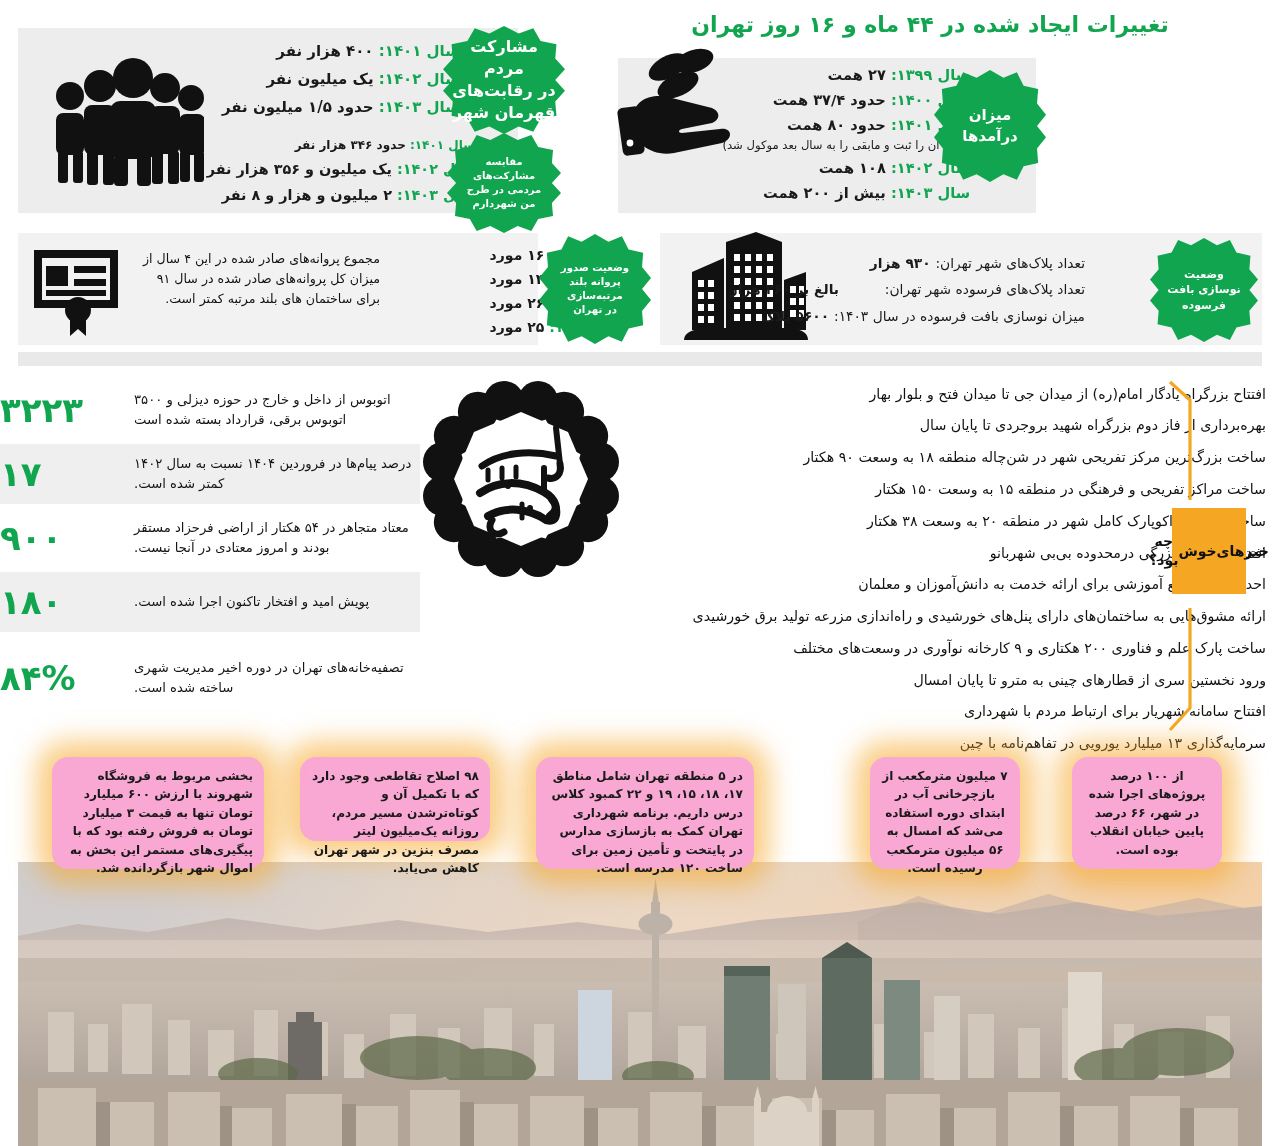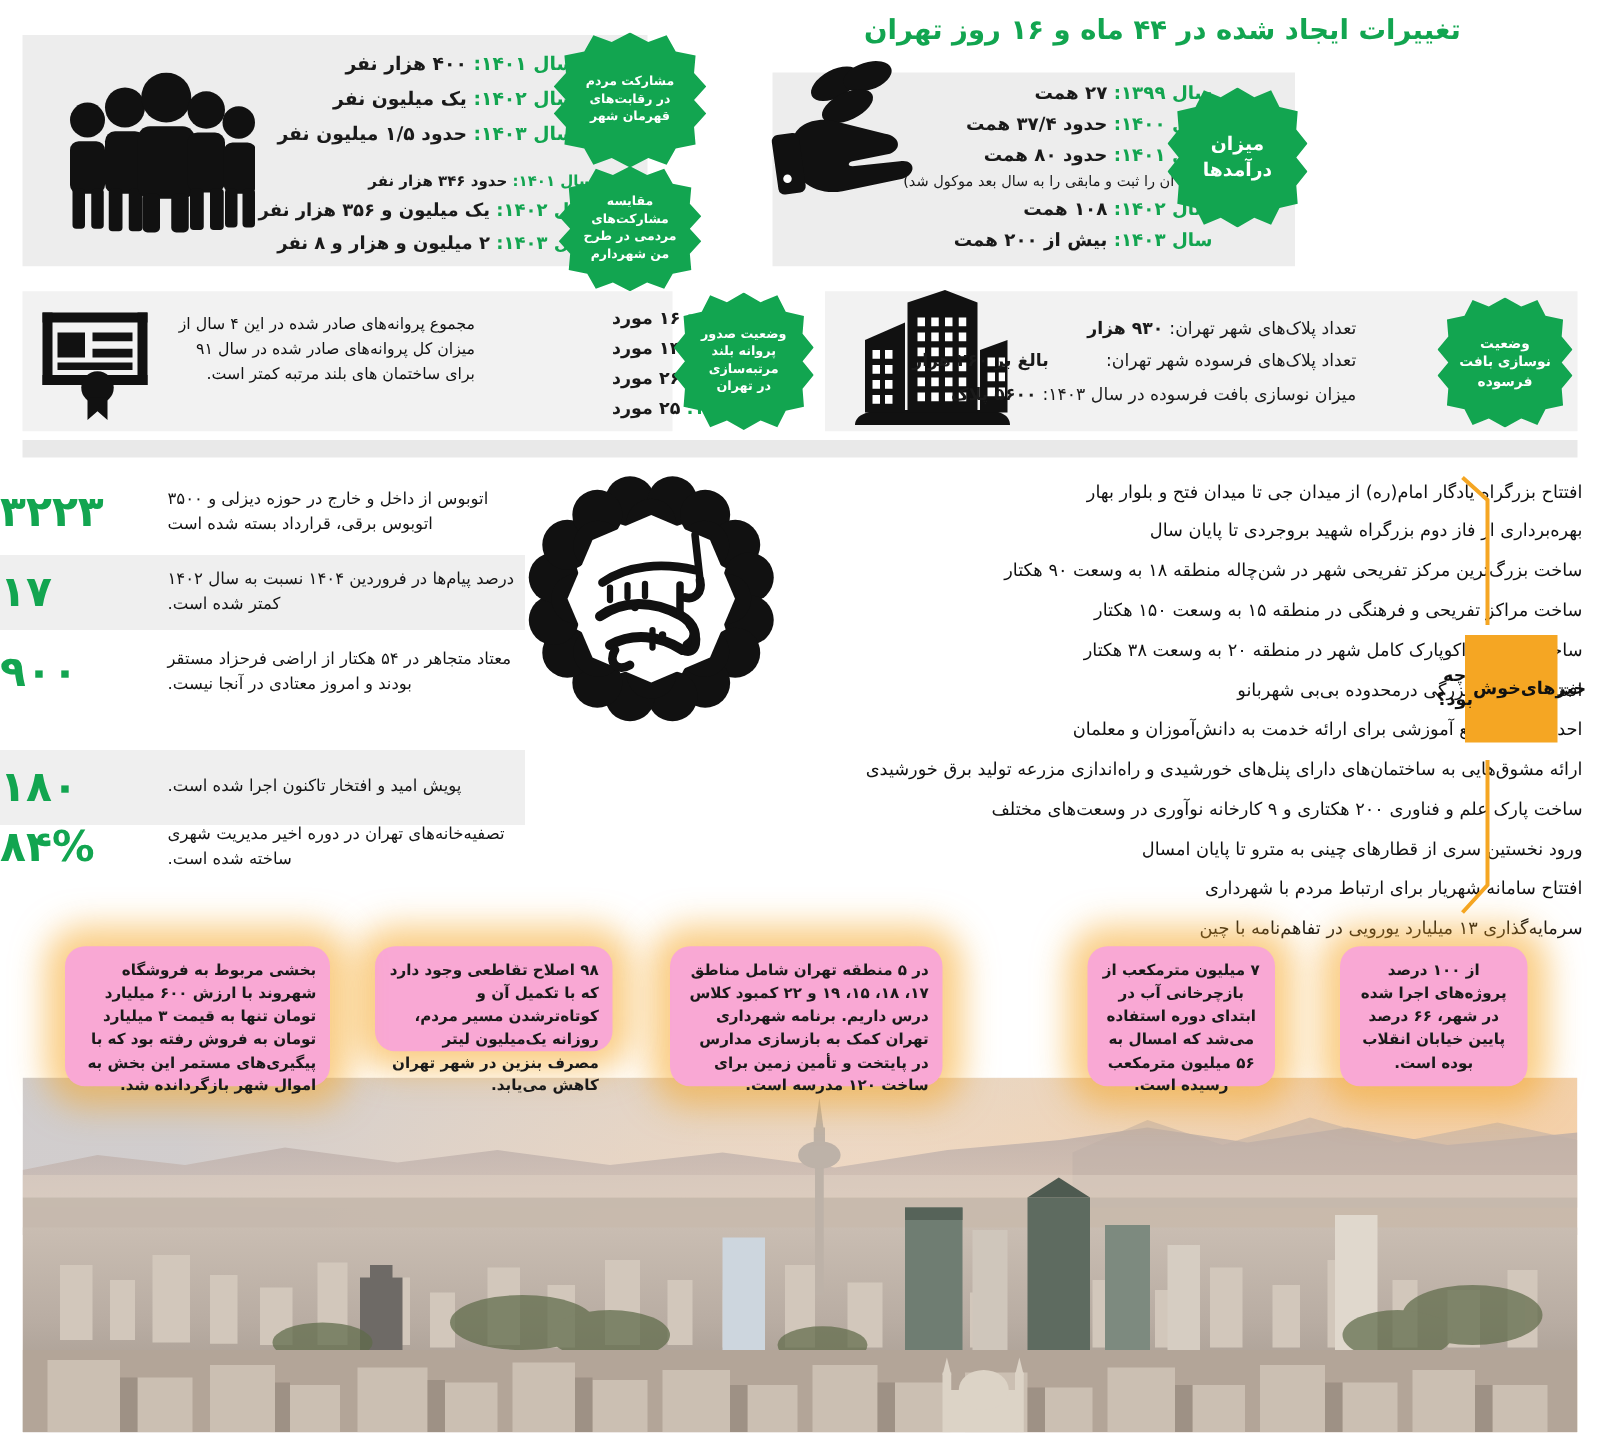--- a/index.html
+++ b/index.html
@@ -156,21 +156,21 @@
     <div class="statline" style="font-size:14.4px; line-height:1.8;">
       <span class="yr">سال ۱۴۰۳:</span>
       <span>۲ میلیون و هزار و ۸ نفر</span>
     </div>
   </div>
 
   <div class="badge-wrap" style="left:443px; top:26px; width:122px; height:108px;">
     <svg class="badge-svg" viewBox="0 0 100 100" preserveAspectRatio="none">
       <path fill="#12a550" d="M50 0 L62 7 L74 2 L80 14 L93 17 L92 30 L100 40 L92 50 L100 60 L92 70 L93 83 L80 86 L74 98 L62 93 L50 100 L38 93 L26 98 L20 86 L7 83 L8 70 L0 60 L8 50 L0 40 L8 30 L7 17 L20 14 L26 2 L38 7 Z"></path>
     </svg>
-    <div class="badge-txt" style="font-size:10px;">
+    <div class="badge-txt" style="font-size:16px;">
         <span>مشارکت مردم</span>
         <span>در رقابت‌های</span>
         <span>قهرمان شهر</span>
       </div>
   </div>
 
   <div class="badge-wrap" style="left:447px; top:133px; width:114px; height:100px;">
     <svg class="badge-svg" viewBox="0 0 100 100" preserveAspectRatio="none">
       <path fill="#12a550" d="M50 0 L62 7 L74 2 L80 14 L93 17 L92 30 L100 40 L92 50 L100 60 L92 70 L93 83 L80 86 L74 98 L62 93 L50 100 L38 93 L26 98 L20 86 L7 83 L8 70 L0 60 L8 50 L0 40 L8 30 L7 17 L20 14 L26 2 L38 7 Z"></path>
     </svg>
@@ -365,21 +365,21 @@
     <div class="ntext">اتوبوس از داخل و خارج در حوزه دیزلی و ۳۵۰۰ اتوبوس برقی، قرارداد بسته شده است</div>
   </div>
   <div class="numrow alt" style="top:444px;">
     <div class="bignum">۱۷</div>
     <div class="ntext">درصد پیام‌ها در فروردین ۱۴۰۴ نسبت به سال ۱۴۰۲ کمتر شده است.</div>
   </div>
   <div class="numrow" style="top:508px;">
     <div class="bignum">۹۰۰</div>
     <div class="ntext">معتاد متجاهر در ۵۴ هکتار از اراضی فرحزاد مستقر بودند و امروز معتادی در آنجا نیست.</div>
   </div>
-  <div class="numrow alt" style="top:600px;">
+  <div class="numrow alt" style="top:572px;">
     <div class="bignum">۱۸۰</div>
     <div class="ntext">پویش امید و افتخار تاکنون اجرا شده است.</div>
   </div>
   <div class="numrow" style="top:648px;">
     <div class="bignum">۸۴%</div>
     <div class="ntext">تصفیه‌خانه‌های تهران در دوره اخیر مدیریت شهری ساخته شده است.</div>
   </div>
 
   <svg style="position:absolute; left:410px; top:368px;" width="222" height="222" viewBox="0 0 222 222">
     <g fill="#111">

